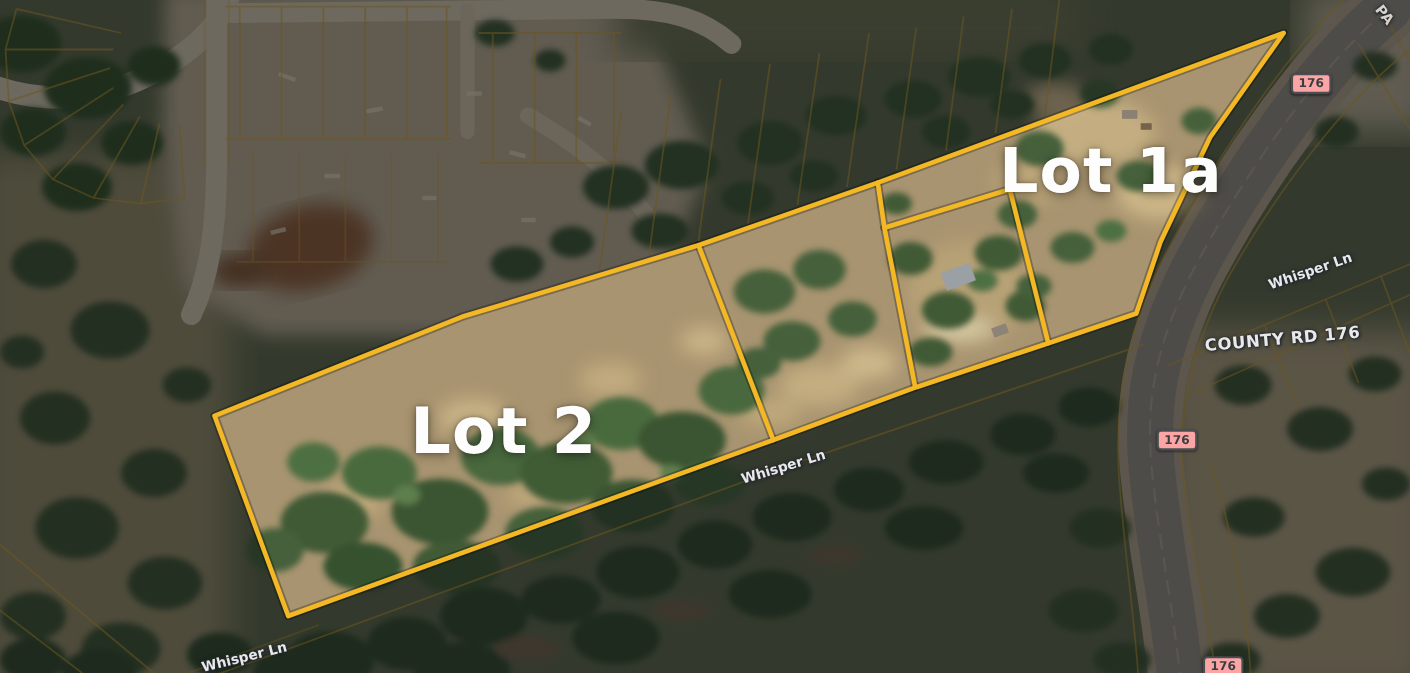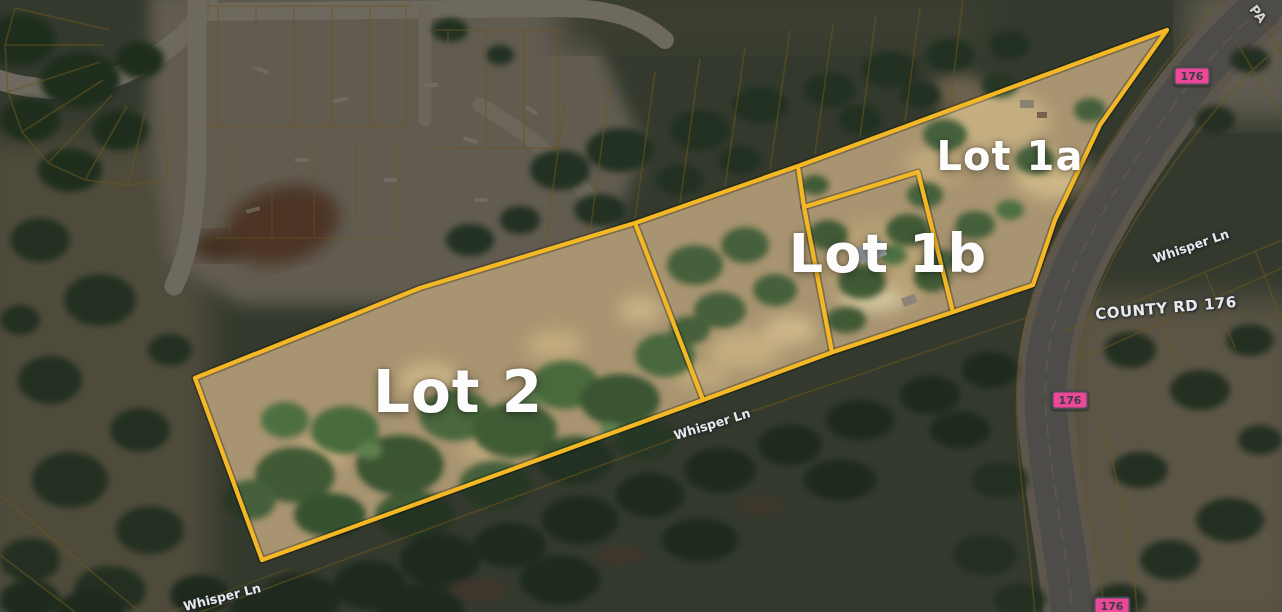--- a/index.html
+++ b/index.html
@@ -9,34 +9,34 @@
   }
   .stage svg{position:absolute;left:0;top:0;}
   .labels{position:absolute;left:0;top:0;width:100%;height:100%;z-index:5;}
   .lot-label{
     position:absolute;transform:translate(-50%,-50%);
     color:#fdfdfd;font-weight:700;letter-spacing:1px;white-space:nowrap;
     text-shadow:0 2px 10px rgba(0,0,0,.40),0 0 3px rgba(0,0,0,.30);
   }
   .lot-2{left:458px;top:392px;font-size:58px;text-align:right;}
   .lot-1b{left:888px;top:253px;font-size:54px;}
-  .lot-1a{left:1010px;top:156px;font-size:40px;}
+  .lot-1a{left:1010px;top:156px;font-size:56px;}
   .road-label{
     position:absolute;color:#e9e9e9;font-weight:700;white-space:nowrap;
     text-shadow:0 0 2px #272c36,0 0 4px rgba(32,38,48,.85),1px 1px 2px rgba(32,38,48,.9);
   }
   .whisper-1{left:1191px;top:246px;font-size:12.5px;transform:translate(-50%,-50%) rotate(-19deg);}
   .whisper-2{left:712px;top:424px;font-size:12.5px;transform:translate(-50%,-50%) rotate(-17deg);}
   .whisper-3{left:222px;top:597px;font-size:12.5px;transform:translate(-50%,-50%) rotate(-14deg);}
   .county-rd{left:1166px;top:308px;font-size:15px;font-weight:800;letter-spacing:.5px;
     transform:translate(-50%,-50%) rotate(-5deg);}
   .pa-partial{left:1258px;top:14px;font-size:13px;transform:translate(-50%,-50%) rotate(52deg);color:#d8d2c8;}
   .route-badge{
     position:absolute;transform:translate(-50%,-50%);
-    background:#ec4899;border:2px solid #4a4e52;border-radius:4px;
+    background:#fca5a5;border:2px solid #4a4e52;border-radius:4px;
     color:#3a3e42;font-size:11px;font-weight:700;line-height:1;
     padding:2px 5px;box-shadow:0 1px 2px rgba(0,0,0,.4);
   }
   .badge-1{left:1192px;top:76px;}
   .badge-2{left:1070px;top:400px;}
   .badge-3{left:1112px;top:606px;}
 </style>
 </head>
 <body>
 
@@ -301,21 +301,20 @@
     <g fill="none" stroke="#f3b824" stroke-width="4.2" stroke-linejoin="round" stroke-linecap="round">
       <path d="M195,378 L420,288 L635,223 L798,166 L1167,30 L1100,125 L1055,220 L1033,285 L953,312 L833,352 L703,400 L262,560 Z"></path>
       <path d="M635,223 L703,400"></path>
       <path d="M798,166 L804,207 L918,172 L953,312"></path>
       <path d="M804,207 L832,352"></path>
     </g>
   </svg>
 
   <div class="labels">
     <div class="lot-label lot-1a">Lot 1a</div>
-    <div class="lot-label lot-1b">Lot 1b</div>
     <div class="lot-label lot-2">Lot 2</div>
 
     <div class="road-label whisper-1">Whisper Ln</div>
     <div class="road-label whisper-2">Whisper Ln</div>
     <div class="road-label whisper-3">Whisper Ln</div>
     <div class="road-label county-rd">COUNTY RD 176</div>
     <div class="road-label pa-partial">PA</div>
 
     <div class="route-badge badge-1">176</div>
     <div class="route-badge badge-2">176</div>

